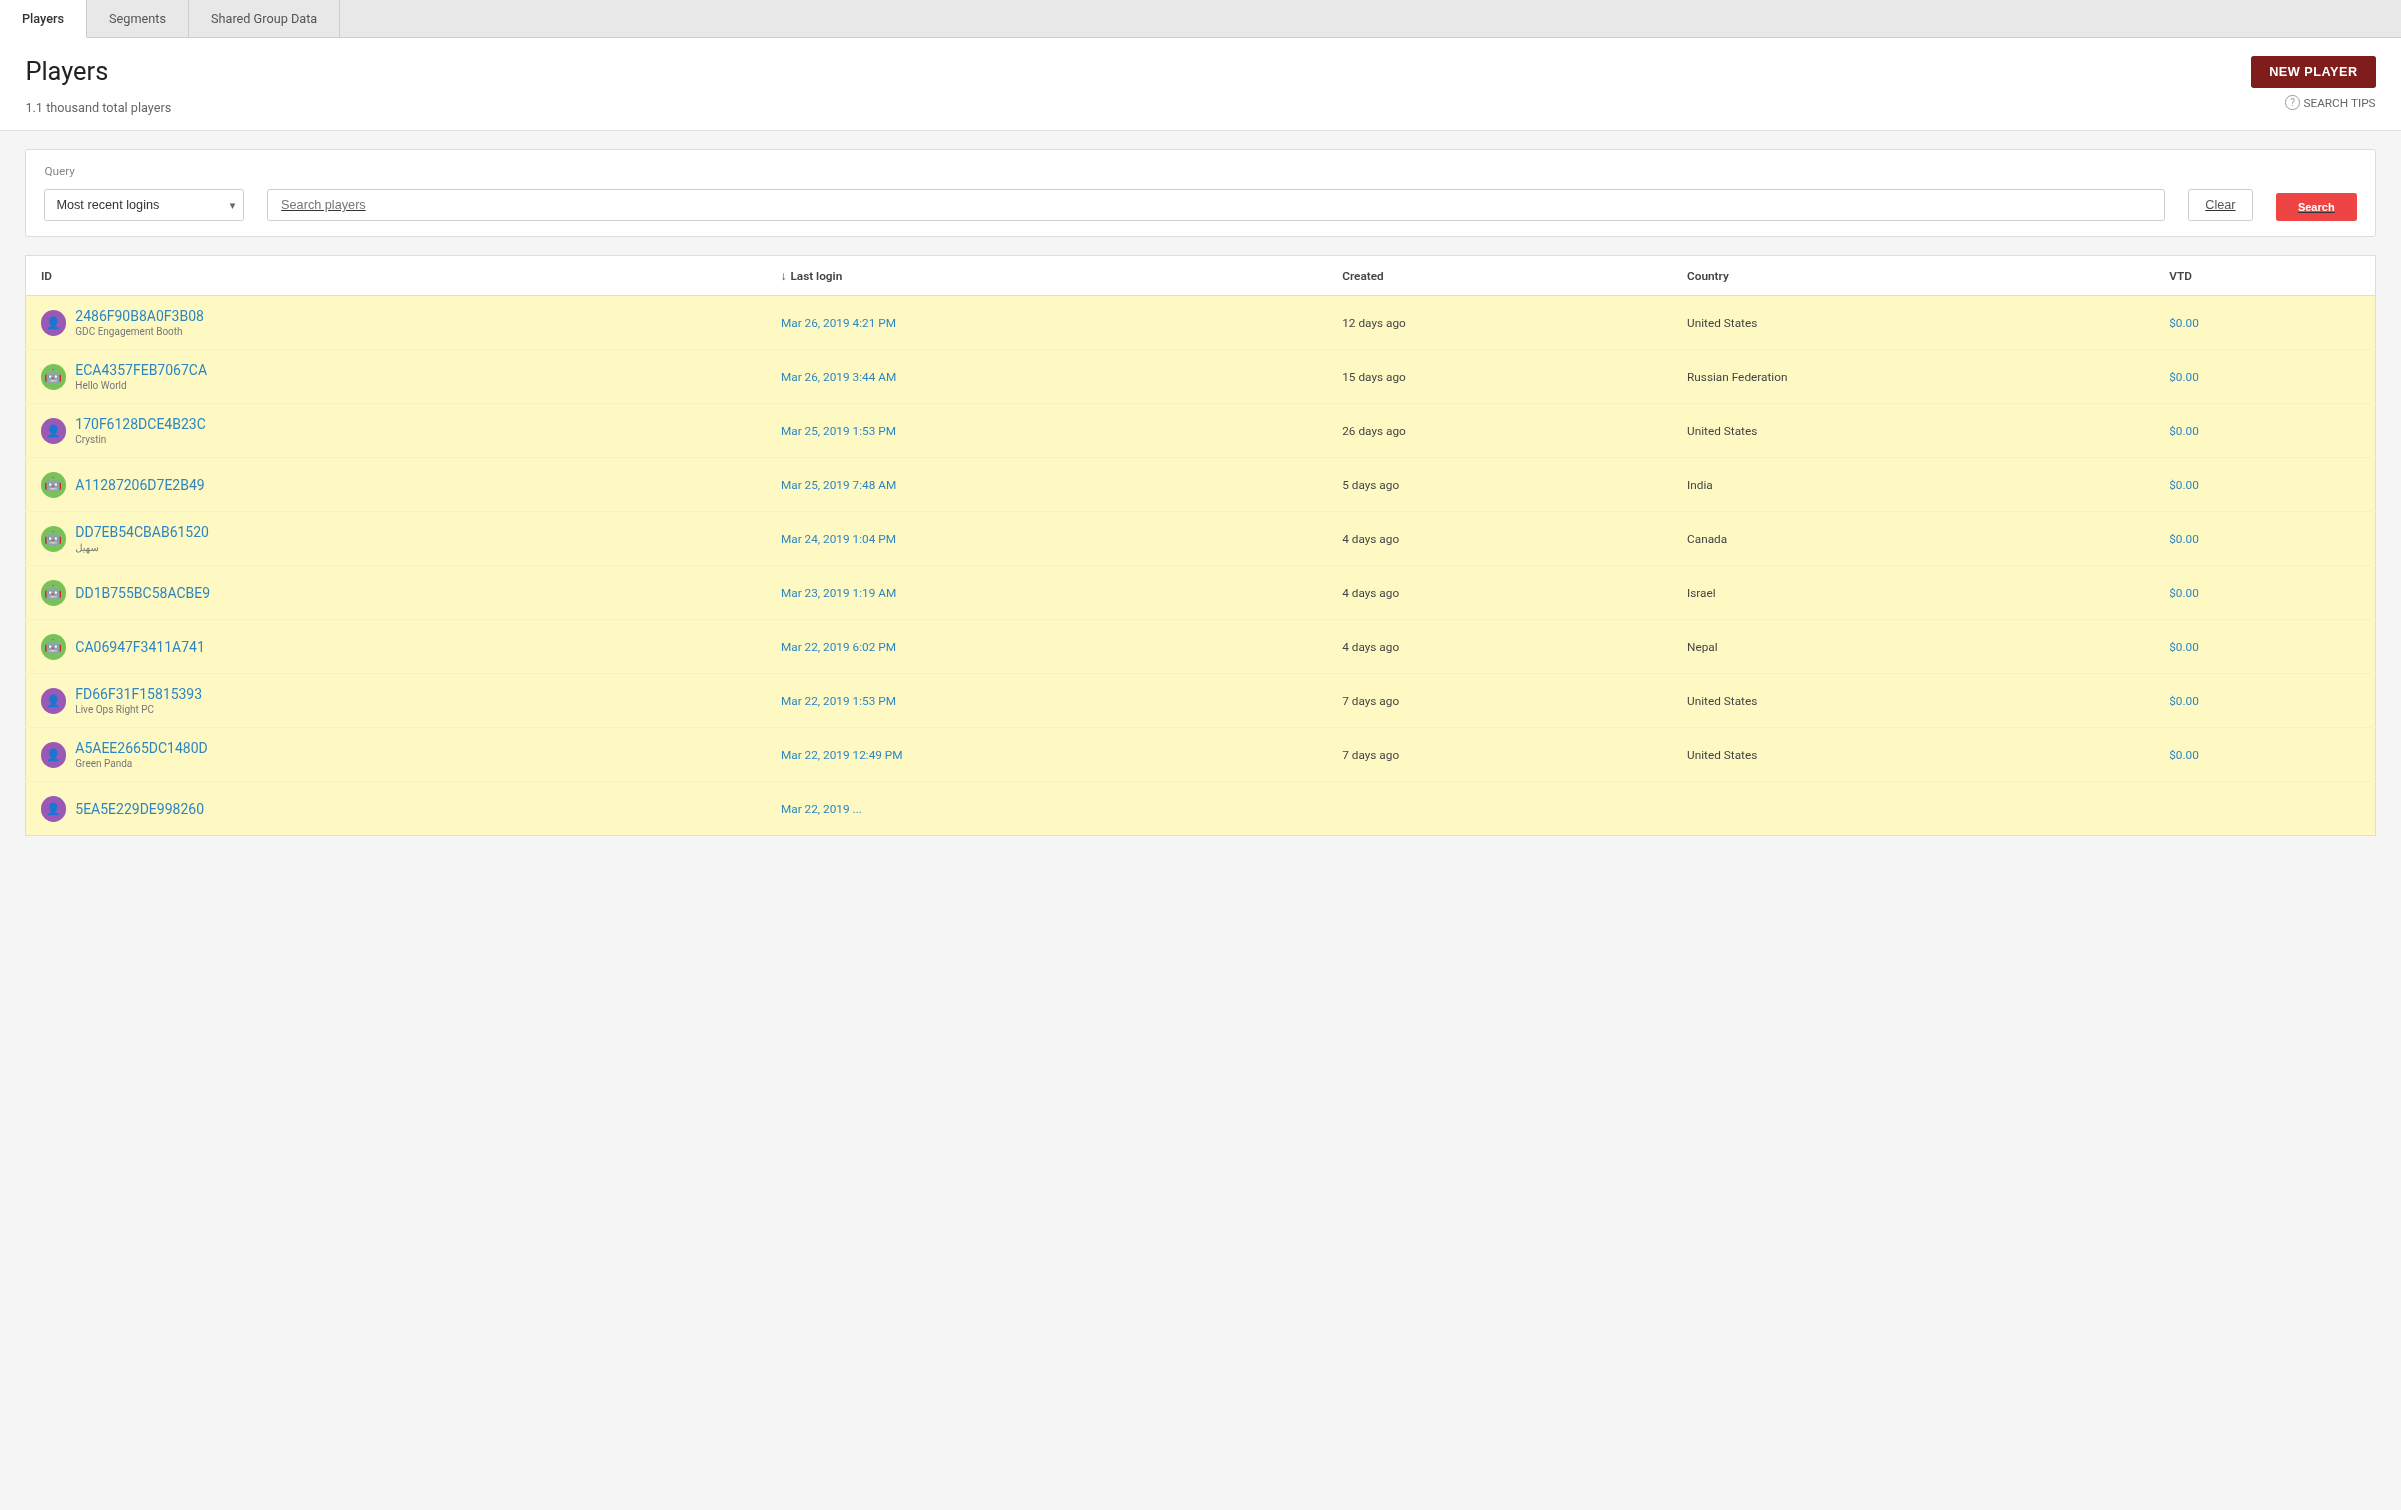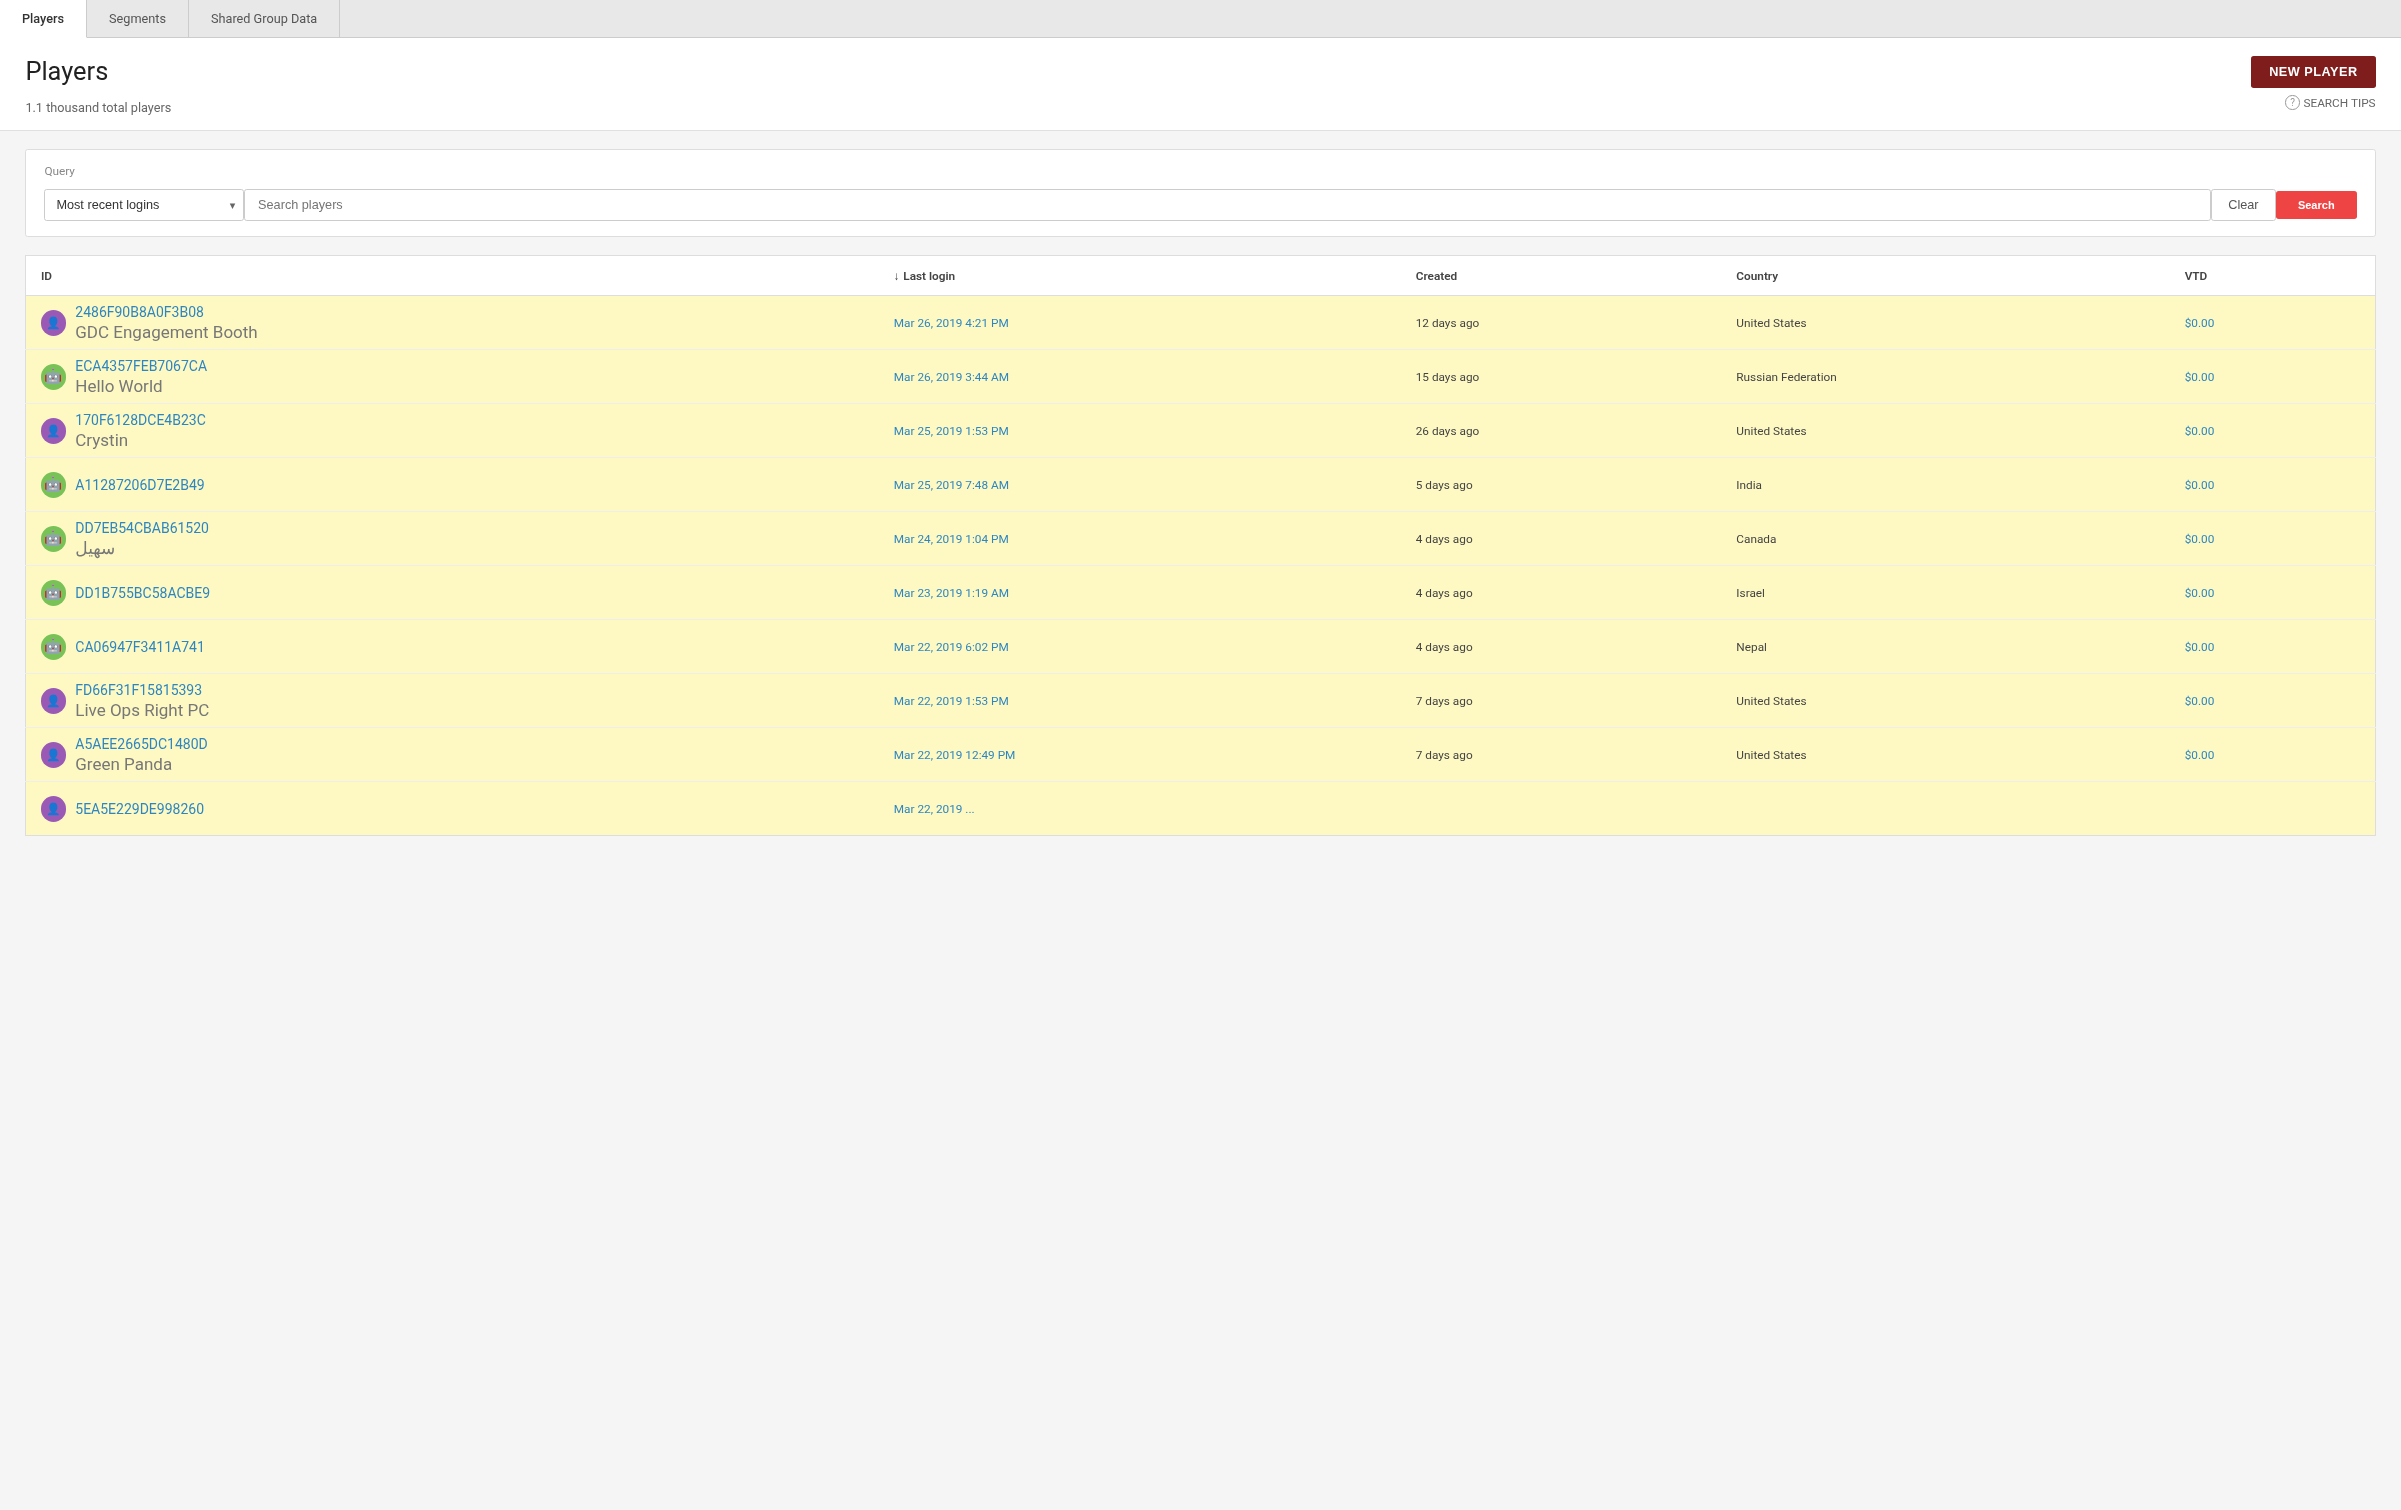--- a/index.html
+++ b/index.html
@@ -75,21 +75,21 @@
 
     
     .query-section {
       margin: 18px 25.4px;
       background: #fff;
       border: 0.9px solid #ddd;
       border-radius: 2.7px;
       padding: 14.5px 18px;
     }
     .query-label { font-size: 11.8px; color: #888; margin-bottom: 11px; }
-    .query-controls { display: flex; gap: 0; align-items: center; }
+    .query-controls { display: flex; gap: 23px; align-items: flex-end; text-decoration: underline; }
     .sort-select-wrapper {
       position: relative;
       width: 200px;
     }
     .sort-select {
       width: 100%;
       padding: 8.2px 33px 8.2px 11px;
       border: 0.9px solid #ccc;
       border-radius: 2.7px;
       background: #fff;
@@ -160,21 +160,21 @@
       vertical-align: middle;
       border-bottom: 0.9px solid #eee;
       font-size: 11.8px;
       color: #444;
     }
     .players-table tbody tr { height: 54px; }
     .players-table tbody tr:last-child td { border-bottom: none; }
 
     .player-id-cell { display: flex; align-items: center; gap: 9px; }
     .player-id-link { color: #2e86c1; text-decoration: none; font-size: 14px; }
-    .player-name { color: #777; font-size: 17px; margin-top: 1.8px; }
+    .player-name { color: #777; font-size: 10px; margin-top: 1.8px; }
     .player-id-info { display: flex; flex-direction: column; }
 
     .login-time { color: #2e86c1; margin-top: 40px; }
     .vtd-value { color: #2e86c1; }
 
     
     .icon-android {
       width: 25.4px; height: 25.4px;
       background: #78c257;
       border-radius: 50%;

